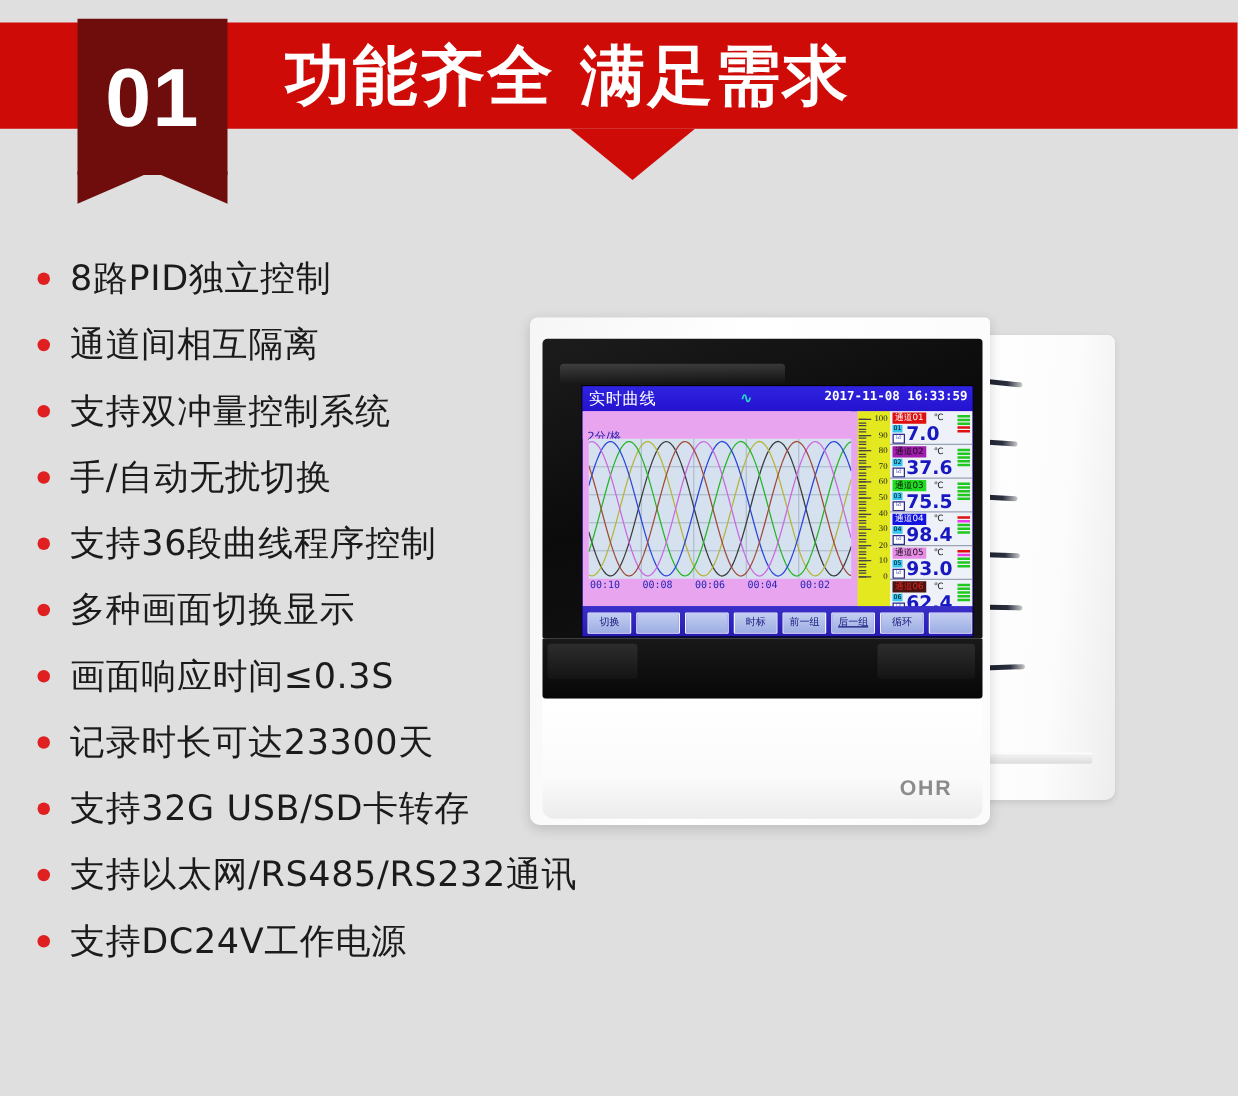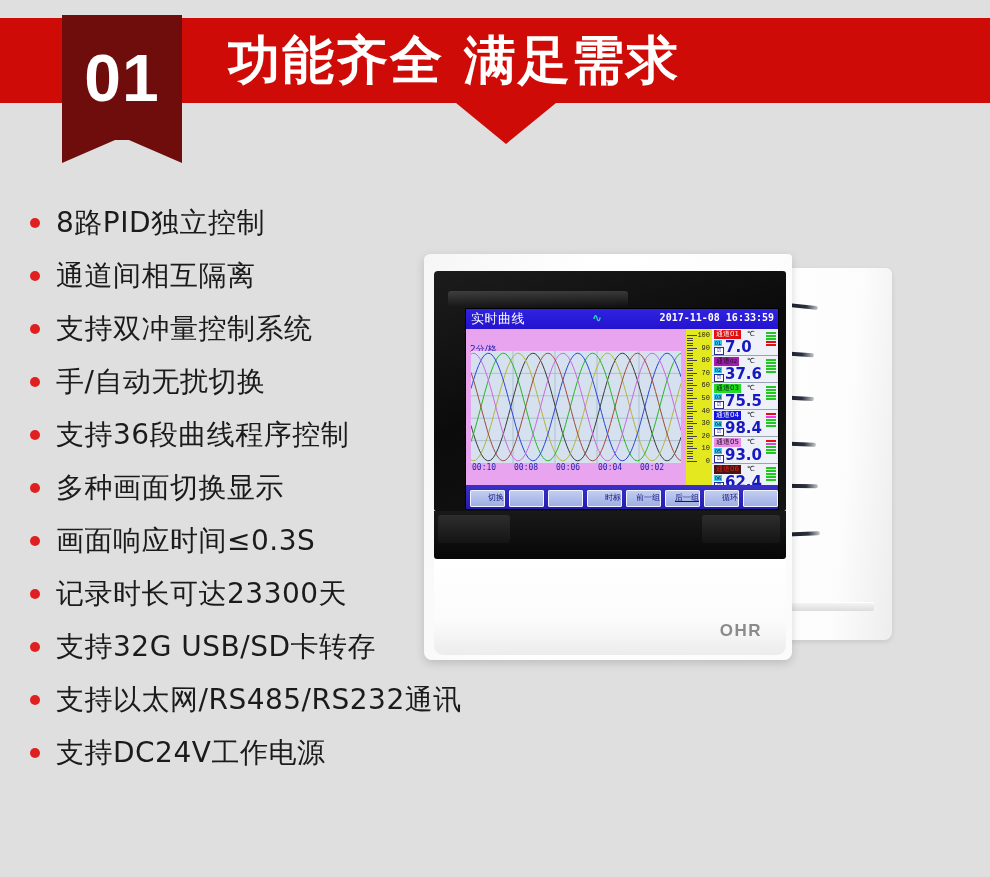--- a/index.html
+++ b/index.html
@@ -108,21 +108,21 @@
   .plot{position:absolute;left:5px;top:22px;width:210px;height:112px;
     background:#d5e1ee;}
   .plot svg{display:block;}
   
   .timeaxis{position:absolute;left:5px;top:134px;width:210px;height:22px;}
   .tick{position:absolute;top:0;color:#2424b4;font-size:8px;
     font-family:"DejaVu Sans Mono","Liberation Mono",monospace;}
   
   .ruler{position:absolute;left:220px;top:0;width:26px;height:156px;background:#e3e81f;}
   .ruler-lbl{position:absolute;right:2px;color:#1b1b1b;font-size:7px;
-    font-family:Liberation Mono, monospace;}
+    font-family:Liberation Serif, serif;}
   .ruler-tick{position:absolute;left:1px;width:6px;height:1px;background:#444;}
   .ruler-tick.major{width:10px;}
 
   
   .chpanel{position:absolute;left:246px;top:0;width:66px;height:156px;background:#eef1f7;}
   .chrow{position:relative;height:26px;border-bottom:1px solid #9aa3b5;}
   .chname{position:absolute;left:2px;top:1px;height:9px;padding:0 2px;
     font-size:7px;line-height:9px;font-family:"DejaVu Sans",sans-serif;}
   .chunit{position:absolute;left:35px;top:1px;color:#111;font-size:7px;}
   .chnum-badge{position:absolute;left:2px;top:11px;width:8px;height:6px;
@@ -135,21 +135,21 @@
     font-weight:bold;font-family:"DejaVu Sans","Liberation Sans",sans-serif;}
   .barstack{position:absolute;right:2px;top:3px;width:10px;}
   .barseg{height:2px;margin-bottom:1px;}
 
   
   .lcd-btnbar{position:absolute;left:0;top:176px;width:100%;height:24px;
     background:linear-gradient(180deg,#3a30c9,#261bb0);}
   .lcd-btn{position:absolute;top:5px;height:15px;
     background:linear-gradient(180deg,#c2cdf0,#9eaee4);
     border:1px solid #f0f4ff;border-radius:1px;
-    color:#15157a;font-size:8px;line-height:14px;text-align:right;
+    color:#15157a;font-size:8px;line-height:14px;text-align:center;
     font-family:"DejaVu Sans",sans-serif;overflow:hidden;}
 </style>
 </head>
 <body>
 
 <div class="banner-wrap">
   <div class="banner-bar"></div>
   <div class="banner-notch"></div>
   <div class="ribbon"></div>
   <div class="ribbon-tail"></div>
@@ -349,21 +349,21 @@
                 <span class="chvalue">7.0</span>
                 <span class="barstack">
                   <div class="barseg" style="background: rgb(30, 200, 30);"></div>
                   <div class="barseg" style="background: rgb(30, 200, 30);"></div>
                   <div class="barseg" style="background: rgb(30, 200, 30);"></div>
                   <div class="barseg" style="background: rgb(224, 16, 16);"></div>
                   <div class="barseg" style="background: rgb(224, 16, 16);"></div>
                 </span>
               </div>
               <div class="chrow">
-                <span class="chname" style="background: #a21caf; color: rgb(16, 16, 16); font-family: Liberation Serif, serif;">通道02</span>
+                <span class="chname" style="background: #a21caf; color: rgb(16, 16, 16);">通道02</span>
                 <span class="chunit">℃</span>
                 <span class="chnum-badge">02</span>
                 <span class="chchk">☑</span>
                 <span class="chvalue">37.6</span>
                 <span class="barstack">
                   <div class="barseg" style="background: rgb(30, 200, 30);"></div>
                   <div class="barseg" style="background: rgb(30, 200, 30);"></div>
                   <div class="barseg" style="background: rgb(30, 200, 30);"></div>
                   <div class="barseg" style="background: rgb(30, 200, 30);"></div>
                   <div class="barseg" style="background: rgb(30, 200, 30);"></div>

